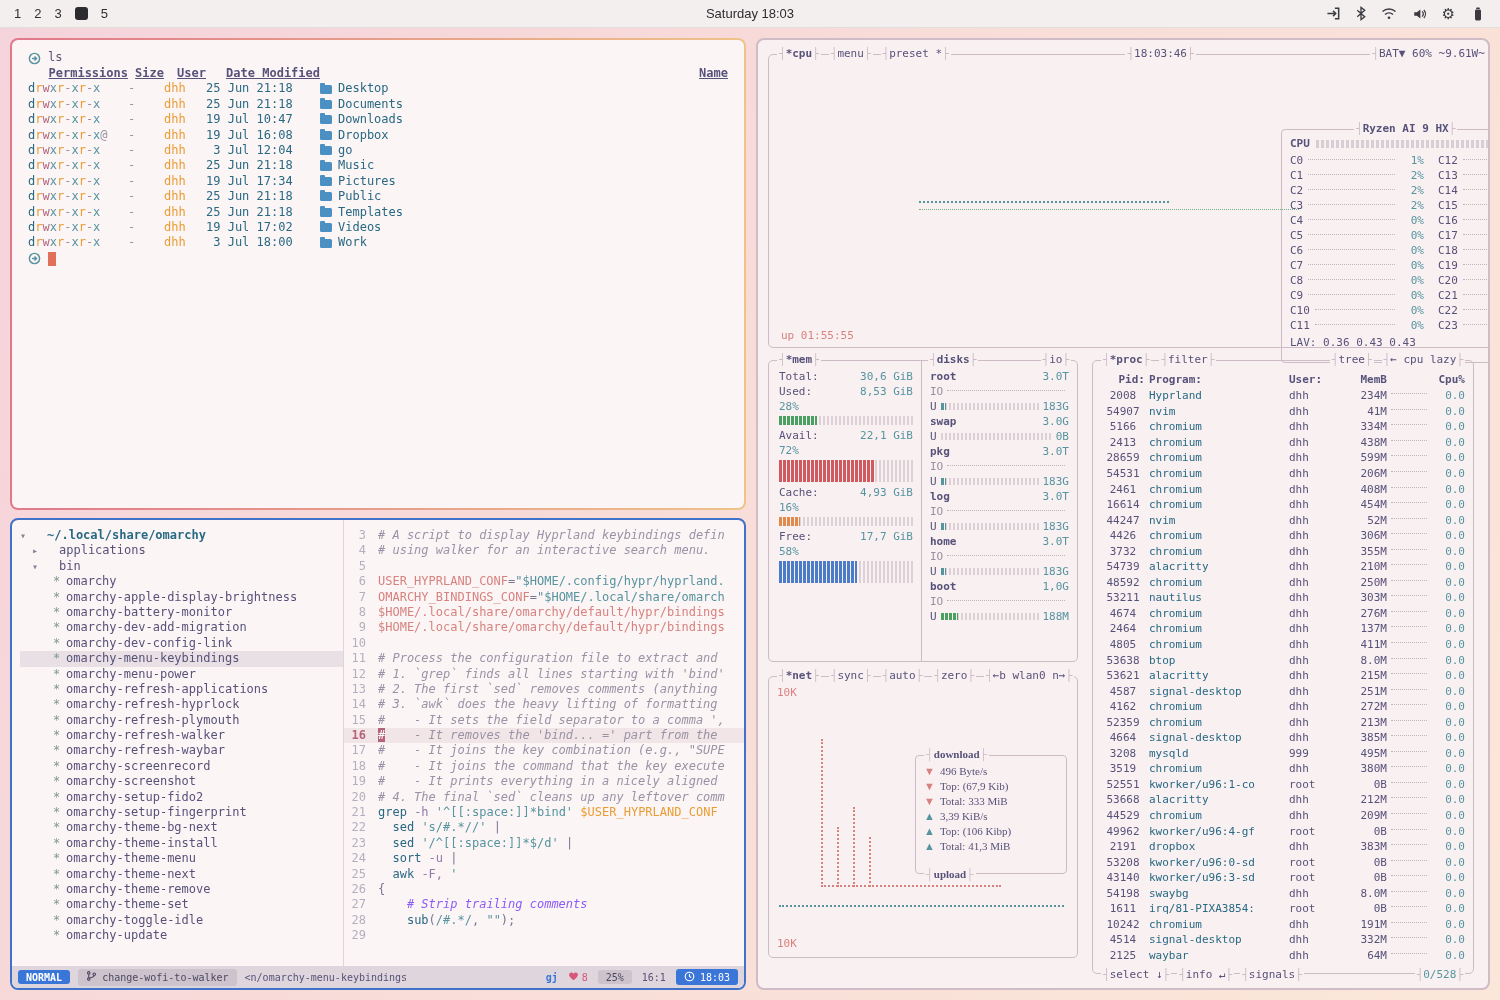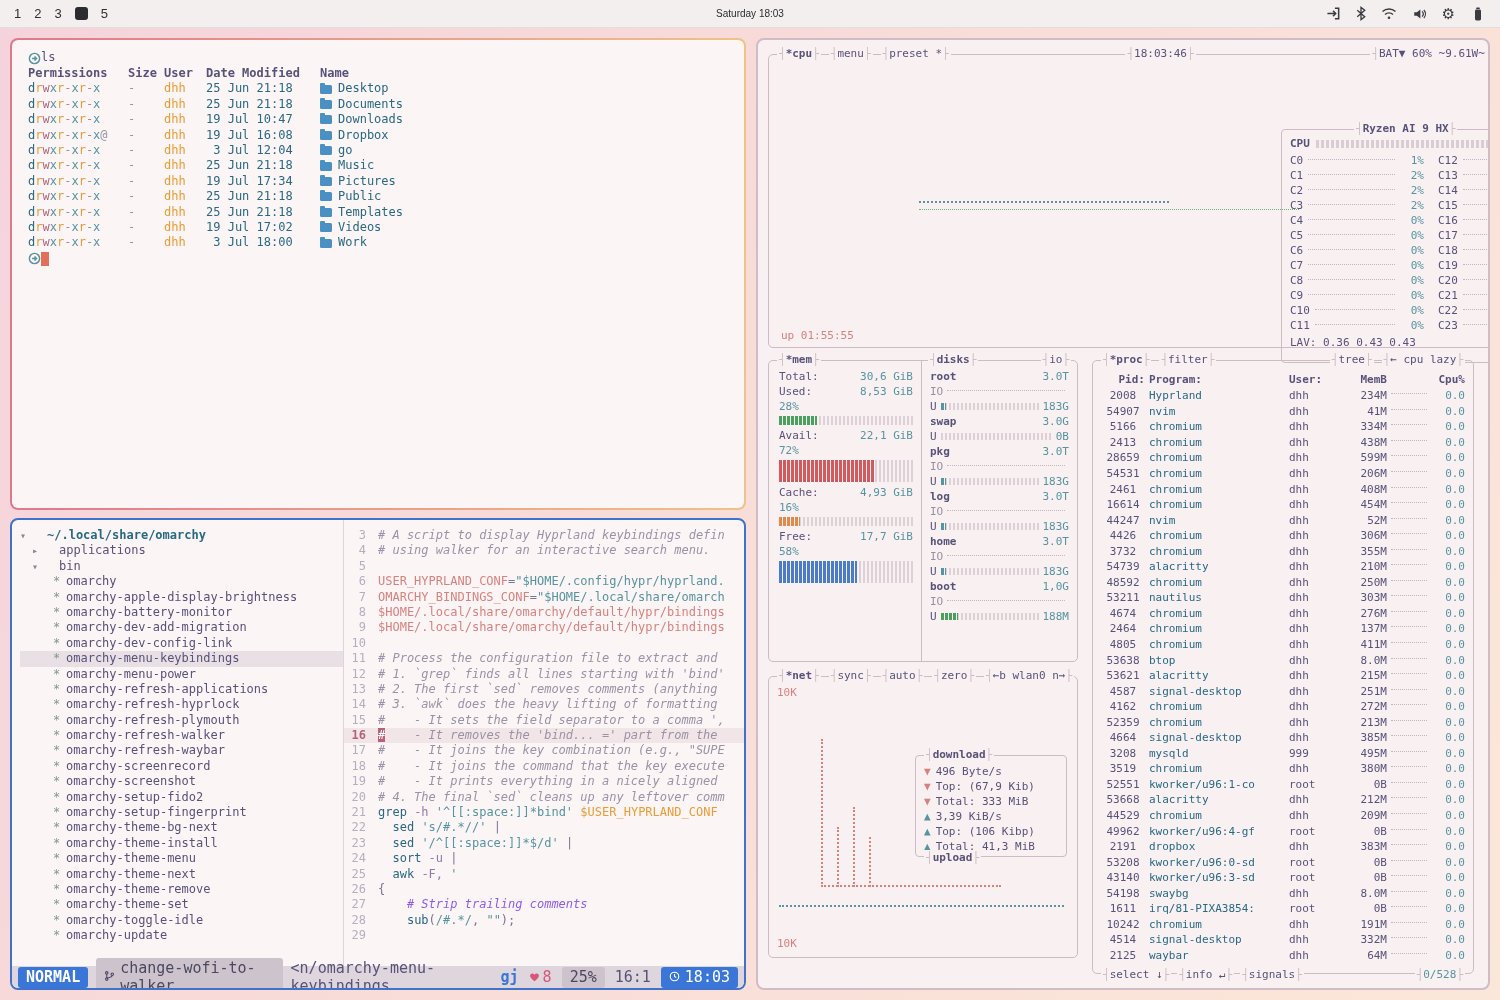--- a/index.html
+++ b/index.html
@@ -14,36 +14,36 @@
     background:linear-gradient(120deg,#f5d3dc 0%,#f8dcd8 45%,#fbe7d9 100%);
     font-family:"DejaVu Sans Mono",monospace;color:var(--text);
   }
   
   .topbar{position:absolute;left:0;top:0;width:1500px;height:28px;background:#f2efee;
     display:flex;align-items:center;padding:0 14px;font-family:"Liberation Sans",sans-serif;
     font-size:13px;color:#2f2f34;border-bottom:1px solid #e3dedd;}
   .ws{display:flex;gap:13px;align-items:center;}
   .ws-item{cursor:default;line-height:13px;}
   .ws-item.active{background:#2c2c30;color:transparent;width:13px;height:13px;border-radius:3px;overflow:hidden;}
-  .bar-clock{position:absolute;left:0;right:0;text-align:center;font-size:10px;color:#2c2c30;}
+  .bar-clock{position:absolute;left:0;right:0;text-align:center;font-size:13px;color:#2c2c30;}
   .sysicons{margin-left:auto;display:flex;gap:15px;align-items:center;color:#3a3a40;z-index:2;}
   .sysicons svg{display:block;}
   .gear-glyph{font-size:15px;line-height:15px;}
   
   .win{position:absolute;border-radius:8px;}
   .term-frame{left:10px;top:38px;width:736px;height:472px;background:linear-gradient(90deg,#e0788a,#eec389);padding:2px;}
   .term-inner{width:100%;height:100%;background:var(--winbg);border-radius:6px;padding:10px 16px;font-size:12px;line-height:15.4px;overflow:hidden;}
   .nvim-frame{left:10px;top:518px;width:736px;height:472px;border:2px solid #3f72c8;background:var(--winbg);overflow:hidden;display:flex;flex-direction:column;}
   .btop-frame{left:756px;top:38px;width:734px;height:952px;border:2px solid #cfbcc6;background:var(--btopbg);overflow:hidden;}
   
-  .prompt-line{display:flex;align-items:center;height:16px;}
+  .prompt-line{display:flex;align-items:center;gap:7px;height:16px;}
   .prompt-icon svg{display:block;}
   .block-cursor{display:inline-block;width:8px;height:14px;background:#e0705a;}
   .ls-grid{display:grid;grid-template-columns:100px 36px 42px 114px 1fr;white-space:pre;}
-  .ls-h{font-weight:bold;color:var(--text);}
+  .ls-h{text-decoration:underline;font-weight:bold;color:var(--text);text-align:right;}
   .c-size{color:var(--sub);}
   .c-user{color:var(--gold);}
   .c-date{color:var(--blue);}
   .c-name{color:var(--blue);display:flex;align-items:center;gap:6px;}
   .pc-d{color:var(--blue);} .pc-r{color:var(--gold);} .pc-w{color:var(--love);}
   .pc-x{color:var(--teal);} .pc-o{color:var(--sub);}
   .folder-ic{position:relative;display:inline-block;width:12px;height:9px;background:#4a90c2;border-radius:1.5px;flex:none;}
   .folder-ic::before{content:"";position:absolute;left:0;top:-2px;width:5px;height:3px;background:#4a90c2;border-radius:1px 1px 0 0;}
   
   .nvim-main{flex:1;display:flex;overflow:hidden;font-size:12px;line-height:15.4px;}
@@ -68,21 +68,21 @@
   .seg-comment{color:#9893a5;font-style:italic;}
   .seg-cg{color:#8b5cf6;font-style:italic;}
   .seg-var{color:var(--rose);}
   .seg-var2{color:var(--gold);}
   .seg-str{color:var(--teal);}
   .seg-cmd{color:var(--blue);}
   .seg-flag{color:var(--iris);}
   .seg-plain{color:var(--text);}
   .seg-punct{color:#797593;}
   .seg-cur{background:var(--love);color:#fff;}
-  .statusbar{height:22px;background:#ded6dc;display:flex;align-items:center;gap:8px;padding:0 6px;font-size:15px;}
+  .statusbar{height:22px;background:#ded6dc;display:flex;align-items:center;gap:8px;padding:0 6px;font-size:10px;}
   .chip{padding:1.5px 8px;border-radius:3px;display:flex;align-items:center;gap:5px;}
   .mode-chip{background:#3a76d8;color:#fff;font-weight:bold;}
   .branch-chip{background:#ccc3cc;color:#4c4860;}
   .sb-file{color:var(--text);}
   .sb-right{margin-left:auto;display:flex;align-items:center;gap:10px;}
   .sb-gj{color:#3a76d8;font-weight:bold;}
   .sb-heart{color:#d7567a;display:flex;align-items:center;gap:3px;}
   .pct-chip{background:#ccc3cc;color:#4c4860;}
   .time-chip{background:#3a76d8;color:#fff;}
   
@@ -135,21 +135,21 @@
   .d-fill{position:absolute;left:0;top:0;bottom:0;background:repeating-linear-gradient(90deg,var(--teal) 0 3px,transparent 3px 4px);}
   .d-fill.green{background:repeating-linear-gradient(90deg,#4aa05e 0 3px,transparent 3px 4px);}
   .d-val{color:var(--teal);}
   
   .net-box{left:10px;top:636px;width:310px;height:282px;}
   .net-axis{position:absolute;color:var(--rose);}
   .netline{position:absolute;}
   .netline.v{border-left:2px dotted var(--rose);}
   .netline.h{border-top:2px dotted var(--rose);}
   .netline.ht{border-top:2px dotted var(--teal);}
-  .dl-box{position:absolute;right:10px;top:78px;width:152px;border:1px solid var(--bborder);border-radius:4px;padding:8px 8px 2px;background:var(--btopbg);}
+  .dl-box{position:absolute;right:10px;top:78px;width:152px;border:1px solid var(--bborder);border-radius:4px;padding:8px 8px 19px;background:var(--btopbg);font-family:Liberation Serif, serif;}
   .dl-title{position:absolute;top:-9px;left:8px;}
   .dl-foot{position:absolute;bottom:-9px;left:8px;}
   .net-row{display:flex;gap:5px;white-space:pre;}
   .net-row .arr{flex:none;}
   .net-row.down .arr{color:var(--rose);}
   .net-row.up .arr{color:var(--teal);}
   
   .proc-box{left:334px;top:320px;width:382px;height:614px;padding:10px 8px 6px;}
   .p-grid{display:grid;grid-template-columns:44px 1fr 44px 50px 36px 34px;column-gap:4px;align-items:center;}
   .p-head{font-weight:bold;height:17px;}

